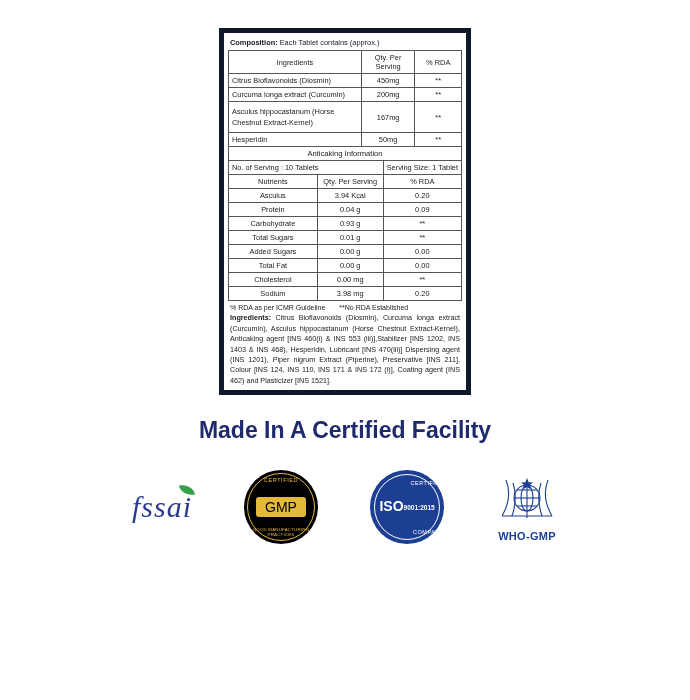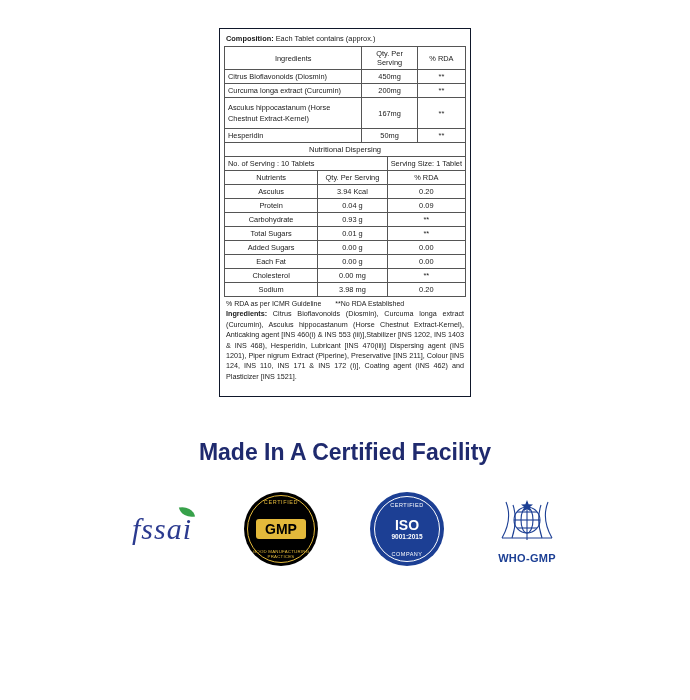--- a/index.html
+++ b/index.html
@@ -25,22 +25,22 @@
     font-weight: bold;
     letter-spacing: 0.5px;
     margin-top: 38px;
     margin-bottom: 0;
   }
 
   
   .panel {
     width: 252px;
     margin: 28px auto 0 auto;
-    border: 1px solid #0f172a;
-    padding: 4px 4px 12px 4px;
+    border: 5px solid #0f172a;
+    padding: 4px 4px 2px 4px;
     background: #fff;
   }
   table.nf {
     width: 100%;
     border-collapse: collapse;
     font-size: 7.4px;
     color: #1a1a1a;
   }
   table.nf td, table.nf th {
     border: 1px solid #555;
@@ -84,21 +84,21 @@
     padding: 0 2px 2px 2px;
   }
   .ingredients b { font-weight: bold; }
 
   
   .cert-title {
     text-align: center;
     color: #1f2a6e;
     font-size: 23px;
     font-weight: bold;
-    margin-top: 42px;
+    margin-top: 22px;
   }
   .logos {
     display: flex;
     justify-content: center;
     align-items: center;
     gap: 52px;
     margin-top: 26px;
   }
   .logo { text-align: center; }
 
@@ -132,35 +132,36 @@
   }
   .gmp .ring {
     position: absolute; inset: 3px; border-radius: 50%;
     border: 1px solid #e3b93b;
   }
   .gmp .top-text {
     position: absolute; top: 7px; left: 0; right: 0;
     font-size: 5.5px; color: #e3b93b; letter-spacing: .6px;
   }
   .gmp .badge {
-    background: #e3b93b; color: #000; font-weight: bold;
+    background: #e3b93b; color: #000; font-weight: normal;
     font-size: 14px; padding: 2px 9px; border-radius: 3px;
     position: relative; z-index: 2;
   }
   .gmp .bot-text {
     position: absolute; bottom: 7px; left: 0; right: 0;
     font-size: 4.4px; color: #e3b93b; letter-spacing: .2px;
   }
 
   
   .iso {
     width: 74px; height: 74px; border-radius: 50%;
     background: #1c3f94; color: #fff; position: relative;
     display: flex; align-items: center; justify-content: center;
-    flex-direction: column;
+    flex-direction: row;
+    text-align: right;
   }
   .iso .ring {
     position: absolute; inset: 4px; border-radius: 50%;
     border: 1px solid #fff;
   }
   .iso .t1 { position: absolute; top: 10px; left:0; right:0; font-size: 5.5px; letter-spacing: .5px; }
   .iso .t2 { font-size: 14px; font-weight: bold; line-height: 1; position: relative; top: -1px; }
   .iso .t3 { font-size: 6.5px; font-weight: bold; }
   .iso .t4 { position: absolute; bottom: 9px; left:0; right:0; font-size: 5.5px; letter-spacing: .5px; }
 
@@ -214,21 +215,21 @@
           <td class="c-name">Hesperidin</td>
           <td class="c-qty">50mg</td>
           <td class="c-rda">**</td>
         </tr>
       </tbody>
     </table>
 
     <table class="nf" style="margin-top:-1px;">
       <tbody>
         <tr>
-          <td colspan="3" class="ni-title">Nutritional Dispersing</td>
+          <td colspan="3" class="ni-title">Anticaking Information</td>
         </tr>
         <tr class="serv">
           <td colspan="2">No. of  Serving : 10 Tablets</td>
           <td style="text-align:left;white-space:nowrap;">Serving Size: 1 Tablet</td>
         </tr>
         <tr class="nut-head">
           <td class="n-name">Nutrients</td>
           <td class="n-qty">Qty. Per Serving</td>
           <td class="n-rda">% RDA</td>
         </tr>
@@ -251,21 +252,21 @@
           <td class="n-name">Total Sugars</td>
           <td class="n-qty">0.01 g</td>
           <td class="n-rda">**</td>
         </tr>
         <tr>
           <td class="n-name">Added Sugars</td>
           <td class="n-qty">0.00 g</td>
           <td class="n-rda">0.00</td>
         </tr>
         <tr>
-          <td class="n-name">Each Fat</td>
+          <td class="n-name">Total Fat</td>
           <td class="n-qty">0.00 g</td>
           <td class="n-rda">0.00</td>
         </tr>
         <tr>
           <td class="n-name">Cholesterol</td>
           <td class="n-qty">0.00 mg</td>
           <td class="n-rda">**</td>
         </tr>
         <tr>
           <td class="n-name">Sodium</td>

